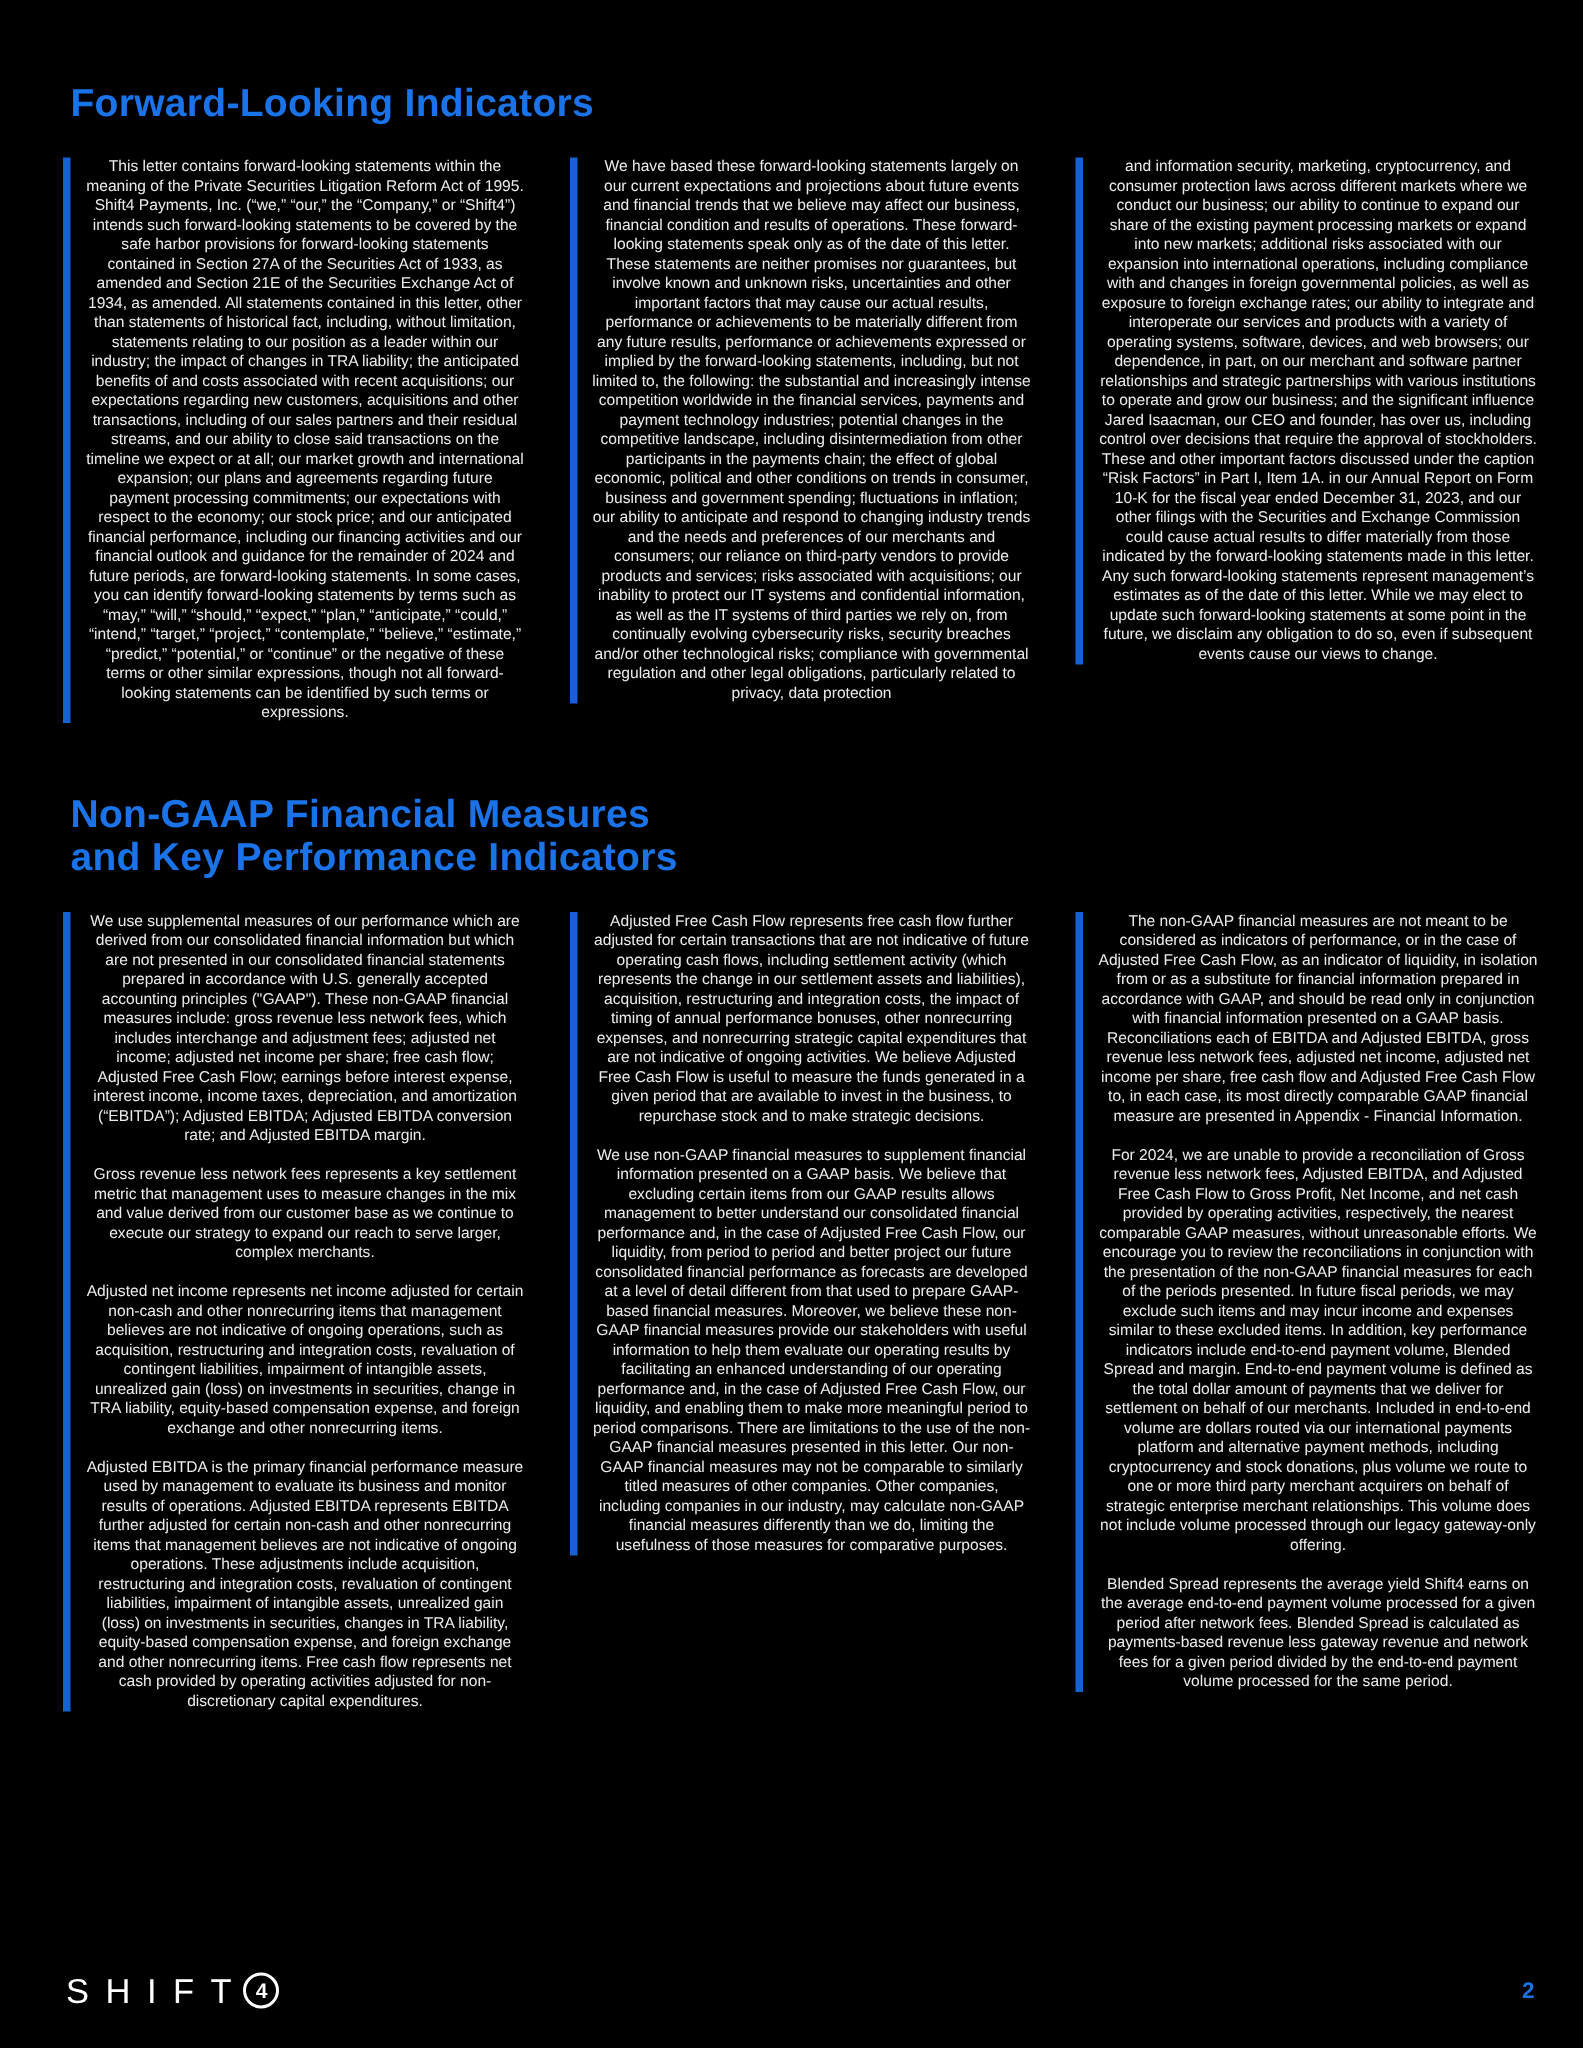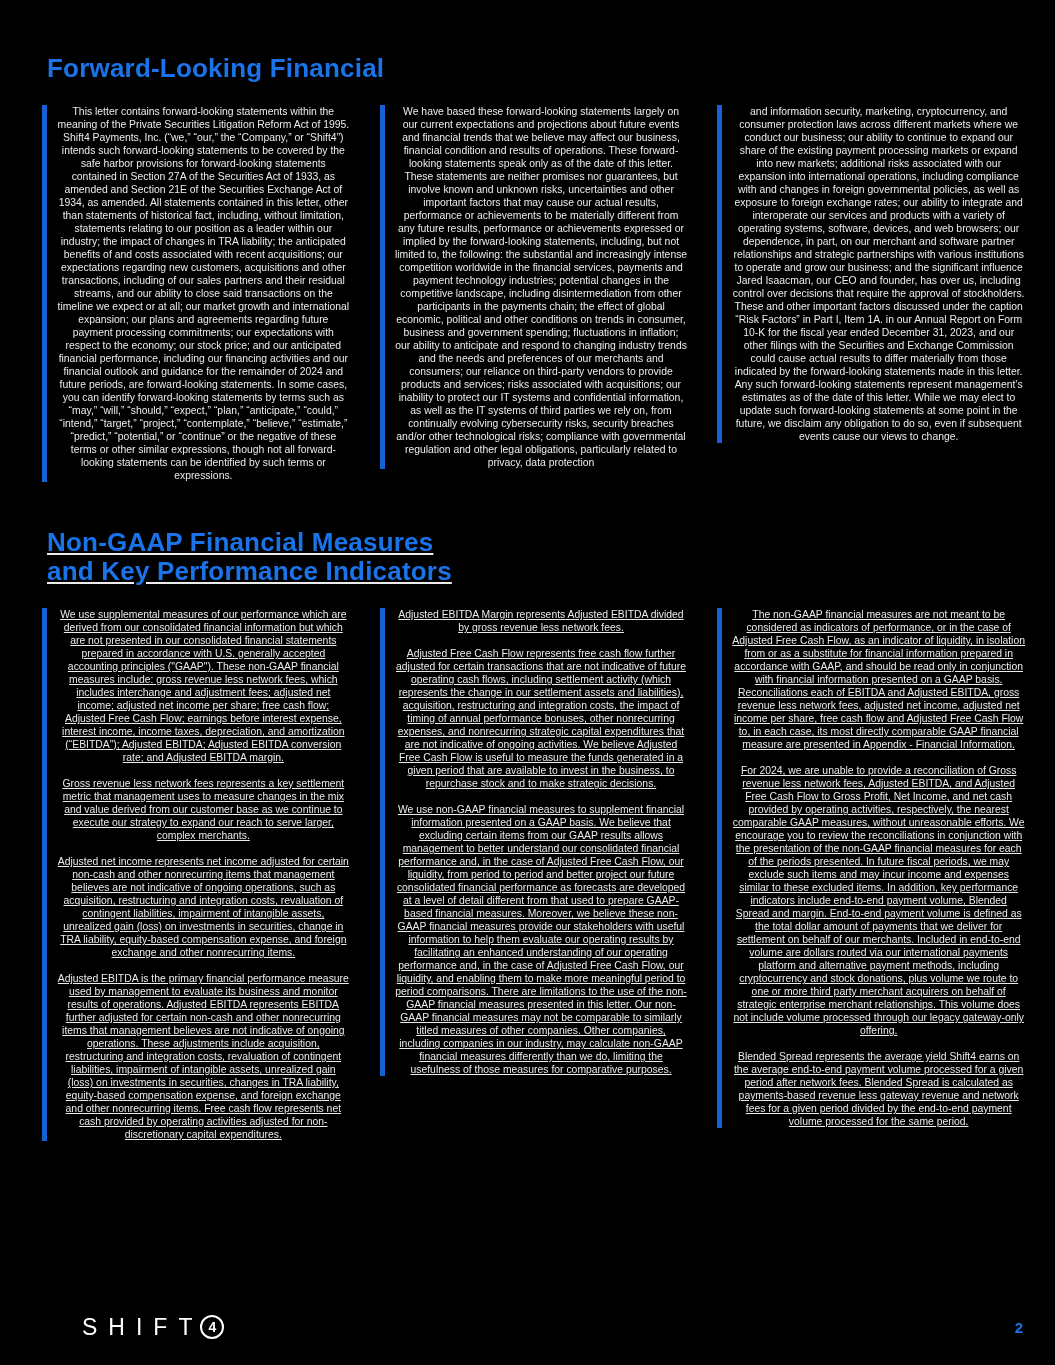--- a/index.html
+++ b/index.html
@@ -38,31 +38,31 @@
   .col {
     flex: 1;
     border-left: 5px solid var(--bar);
     padding-left: 10px;
     font-size: 10.4px;
     line-height: 13px;
     color: var(--text);
   }
   .col p { margin: 0 0 13px 0; }
   .col p:last-child { margin-bottom: 0; }
-  .section--second { margin-top: 46px; text-decoration: underline; }
+  .section--second { margin-top: 46px; }
   .footer {
     position: absolute;
     left: 44px;
     right: 32px;
     bottom: 26px;
     display: flex;
     justify-content: space-between;
     align-items: center;
   }
-  .logo { display: flex; align-items: center; color: #ffffff; margin-left: 38px; }
+  .logo { display: flex; align-items: center; color: #ffffff; }
   .logo-text {
     font-size: 23px;
     font-weight: 400;
     letter-spacing: 11px;
     line-height: 1;
   }
   .logo-four {
     width: 24px;
     height: 24px;
     border: 2.5px solid #ffffff;
@@ -81,21 +81,21 @@
     font-size: 15px;
   }
 </style>
 </head>
 <body>
 
 <div class="page">
   <div class="content">
 
     <section>
-      <h1 class="section-title">Forward-Looking Financial</h1>
+      <h1 class="section-title">Forward-Looking Indicators</h1>
       <div class="columns">
           <div class="col">
             <p>This letter contains forward-looking statements within the meaning of the Private Securities Litigation Reform Act of 1995. Shift4 Payments, Inc. (“we,” “our,” the “Company,” or “Shift4”) intends such forward-looking statements to be covered by the safe harbor provisions for forward-looking statements contained in Section 27A of the Securities Act of 1933, as amended and Section 21E of the Securities Exchange Act of 1934, as amended. All statements contained in this letter, other than statements of historical fact, including, without limitation, statements relating to our position as a leader within our industry; the impact of changes in TRA liability; the anticipated benefits of and costs associated with recent acquisitions; our expectations regarding new customers, acquisitions and other transactions, including of our sales partners and their residual streams, and our ability to close said transactions on the timeline we expect or at all; our market growth and international expansion; our plans and agreements regarding future payment processing commitments; our expectations with respect to the economy; our stock price; and our anticipated financial performance, including our financing activities and our financial outlook and guidance for the remainder of 2024 and future periods, are forward-looking statements. In some cases, you can identify forward-looking statements by terms such as “may,” “will,” “should,” “expect,” “plan,” “anticipate,” “could,” “intend,” “target,” “project,” “contemplate,” “believe,” “estimate,” “predict,” “potential,” or “continue” or the negative of these terms or other similar expressions, though not all forward-looking statements can be identified by such terms or expressions.</p>
           </div>
           <div class="col">
             <p>We have based these forward-looking statements largely on our current expectations and projections about future events and financial trends that we believe may affect our business, financial condition and results of operations. These forward-looking statements speak only as of the date of this letter. These statements are neither promises nor guarantees, but involve known and unknown risks, uncertainties and other important factors that may cause our actual results, performance or achievements to be materially different from any future results, performance or achievements expressed or implied by the forward-looking statements, including, but not limited to, the following: the substantial and increasingly intense competition worldwide in the financial services, payments and payment technology industries; potential changes in the competitive landscape, including disintermediation from other participants in the payments chain; the effect of global economic, political and other conditions on trends in consumer, business and government spending;  fluctuations in inflation; our ability to anticipate and respond to changing industry trends and the needs and preferences of our merchants and consumers; our reliance on third-party vendors to provide products and services;  risks associated with acquisitions; our inability to protect our IT systems and confidential information, as well as the IT systems of third parties we rely on, from continually evolving cybersecurity risks, security breaches and/or other technological risks; compliance with governmental regulation and other legal obligations, particularly related to privacy, data protection</p>
           </div>
           <div class="col">
             <p>and information security, marketing, cryptocurrency, and consumer protection laws across different markets where we conduct our business; our ability to continue to expand our share of the existing payment processing markets or expand into new markets; additional risks associated with our expansion into international operations, including compliance with and changes in foreign governmental policies, as well as exposure to foreign exchange rates; our ability to integrate and interoperate our services and products with a variety of operating systems, software, devices, and web browsers; our dependence, in part, on our merchant and software partner relationships and strategic partnerships with various institutions to operate and grow our business; and the significant influence Jared Isaacman, our CEO and founder, has over us, including control over decisions that require the approval of stockholders. These and other important factors discussed under the caption “Risk Factors” in Part I, Item 1A. in our Annual Report on Form 10-K for the fiscal year ended December 31, 2023, and our other filings with the Securities and Exchange Commission could cause actual results to differ materially from those indicated by the forward-looking statements made in this letter. Any such forward-looking statements represent management’s estimates as of the date of this letter. While we may elect to update such forward-looking statements at some point in the future, we disclaim any obligation to do so, even if subsequent events cause our views to change.</p>
           </div>
@@ -106,21 +106,20 @@
       <h1 class="section-title">Non-GAAP Financial Measures
 and Key Performance Indicators</h1>
       <div class="columns">
           <div class="col">
             <p>We use supplemental measures of our performance which are derived from our consolidated financial information but which are not presented in our consolidated financial statements prepared in accordance with U.S. generally accepted accounting principles ("GAAP"). These non-GAAP financial measures include: gross revenue less network fees, which includes interchange and adjustment fees; adjusted net income; adjusted net income per share; free cash flow; Adjusted Free Cash Flow; earnings before interest expense, interest income, income taxes, depreciation, and amortization (“EBITDA”); Adjusted EBITDA; Adjusted EBITDA conversion rate; and Adjusted EBITDA margin.</p>
             <p>Gross revenue less network fees represents a key settlement metric that management uses to measure changes in the mix and value derived from our customer base as we continue to execute our strategy to expand our reach to serve larger, complex merchants.</p>
             <p>Adjusted net income represents net income adjusted for certain non-cash and other nonrecurring items that management believes are not indicative of ongoing operations, such as acquisition, restructuring and integration costs, revaluation of contingent liabilities, impairment of intangible assets, unrealized gain (loss) on investments in securities, change in TRA liability, equity-based compensation expense, and foreign exchange and other nonrecurring items.</p>
             <p>Adjusted EBITDA is the primary financial performance measure used by management to evaluate its business and monitor results of operations. Adjusted EBITDA represents EBITDA further adjusted for certain non-cash and other nonrecurring items that management believes are not indicative of ongoing operations. These adjustments include acquisition, restructuring and integration costs, revaluation of contingent liabilities, impairment of intangible assets, unrealized gain (loss) on investments in securities, changes in TRA liability, equity-based compensation expense, and foreign exchange and other nonrecurring items. Free cash flow represents net cash provided by operating activities adjusted for non-discretionary capital expenditures.</p>
           </div>
           <div class="col">
-            <p>Adjusted EBITDA Margin represents Adjusted EBITDA divided by gross revenue less network fees.</p>
             <p>Adjusted Free Cash Flow represents free cash flow further adjusted for certain transactions that are not indicative of future operating cash flows, including settlement activity (which represents the change in our settlement assets and liabilities), acquisition, restructuring and integration costs, the impact of timing of annual performance bonuses, other nonrecurring expenses, and nonrecurring strategic capital expenditures that are not indicative of ongoing activities. We believe Adjusted Free Cash Flow is useful to measure the funds generated in a given period that are available to invest in the business, to repurchase stock and to make strategic decisions.</p>
             <p>We use non-GAAP financial measures to supplement financial information presented on a GAAP basis. We believe that excluding certain items from our GAAP results allows management to better understand our consolidated financial performance and, in the case of Adjusted Free Cash Flow, our liquidity, from period to period and better project our future consolidated financial performance as forecasts are developed at a level of detail different from that used to prepare GAAP-based financial measures. Moreover, we believe these non-GAAP financial measures provide our stakeholders with useful information to help them evaluate our operating results by facilitating an enhanced understanding of our operating performance and, in the case of Adjusted Free Cash Flow, our liquidity, and enabling them to make more meaningful period to period comparisons. There are limitations to the use of the non-GAAP financial measures presented in this letter. Our non-GAAP financial measures may not be comparable to similarly titled measures of other companies. Other companies, including companies in our industry, may calculate non-GAAP financial measures differently than we do, limiting the usefulness of those measures for comparative purposes.</p>
           </div>
           <div class="col">
             <p>The non-GAAP financial measures are not meant to be considered as indicators of performance, or in the case of Adjusted Free Cash Flow, as an indicator of liquidity, in isolation from or as a substitute for financial information prepared in accordance with GAAP, and should be read only in conjunction with financial information presented on a GAAP basis. Reconciliations each of EBITDA and Adjusted EBITDA, gross revenue less network fees, adjusted net income, adjusted net income per share, free cash flow and Adjusted Free Cash Flow to, in each case, its most directly comparable GAAP financial measure are presented in Appendix - Financial Information.</p>
             <p>For 2024, we are unable to provide a reconciliation of Gross revenue less network fees, Adjusted EBITDA, and Adjusted Free Cash Flow to Gross Profit, Net Income, and net cash provided by operating activities, respectively, the nearest comparable GAAP measures, without unreasonable efforts. We encourage you to review the reconciliations in conjunction with the presentation of the non-GAAP financial measures for each of the periods presented. In future fiscal periods, we may exclude such items and may incur income and expenses similar to these excluded items. In addition, key performance indicators include end-to-end payment volume, Blended Spread and margin. End-to-end payment volume is defined as the total dollar amount of payments that we deliver for settlement on behalf of our merchants. Included in end-to-end volume are dollars routed via our international payments platform and alternative payment methods, including cryptocurrency and stock donations, plus volume we route to one or more third party merchant acquirers on behalf of strategic enterprise merchant relationships. This volume does not include volume processed through our legacy gateway-only offering.</p>
             <p>Blended Spread represents the average yield Shift4 earns on the average end-to-end payment volume processed for a given period after network fees. Blended Spread is calculated as payments-based revenue less gateway revenue and network fees for a given period divided by the end-to-end payment volume processed for the same period.</p>
           </div>
         </div>
     </section>

